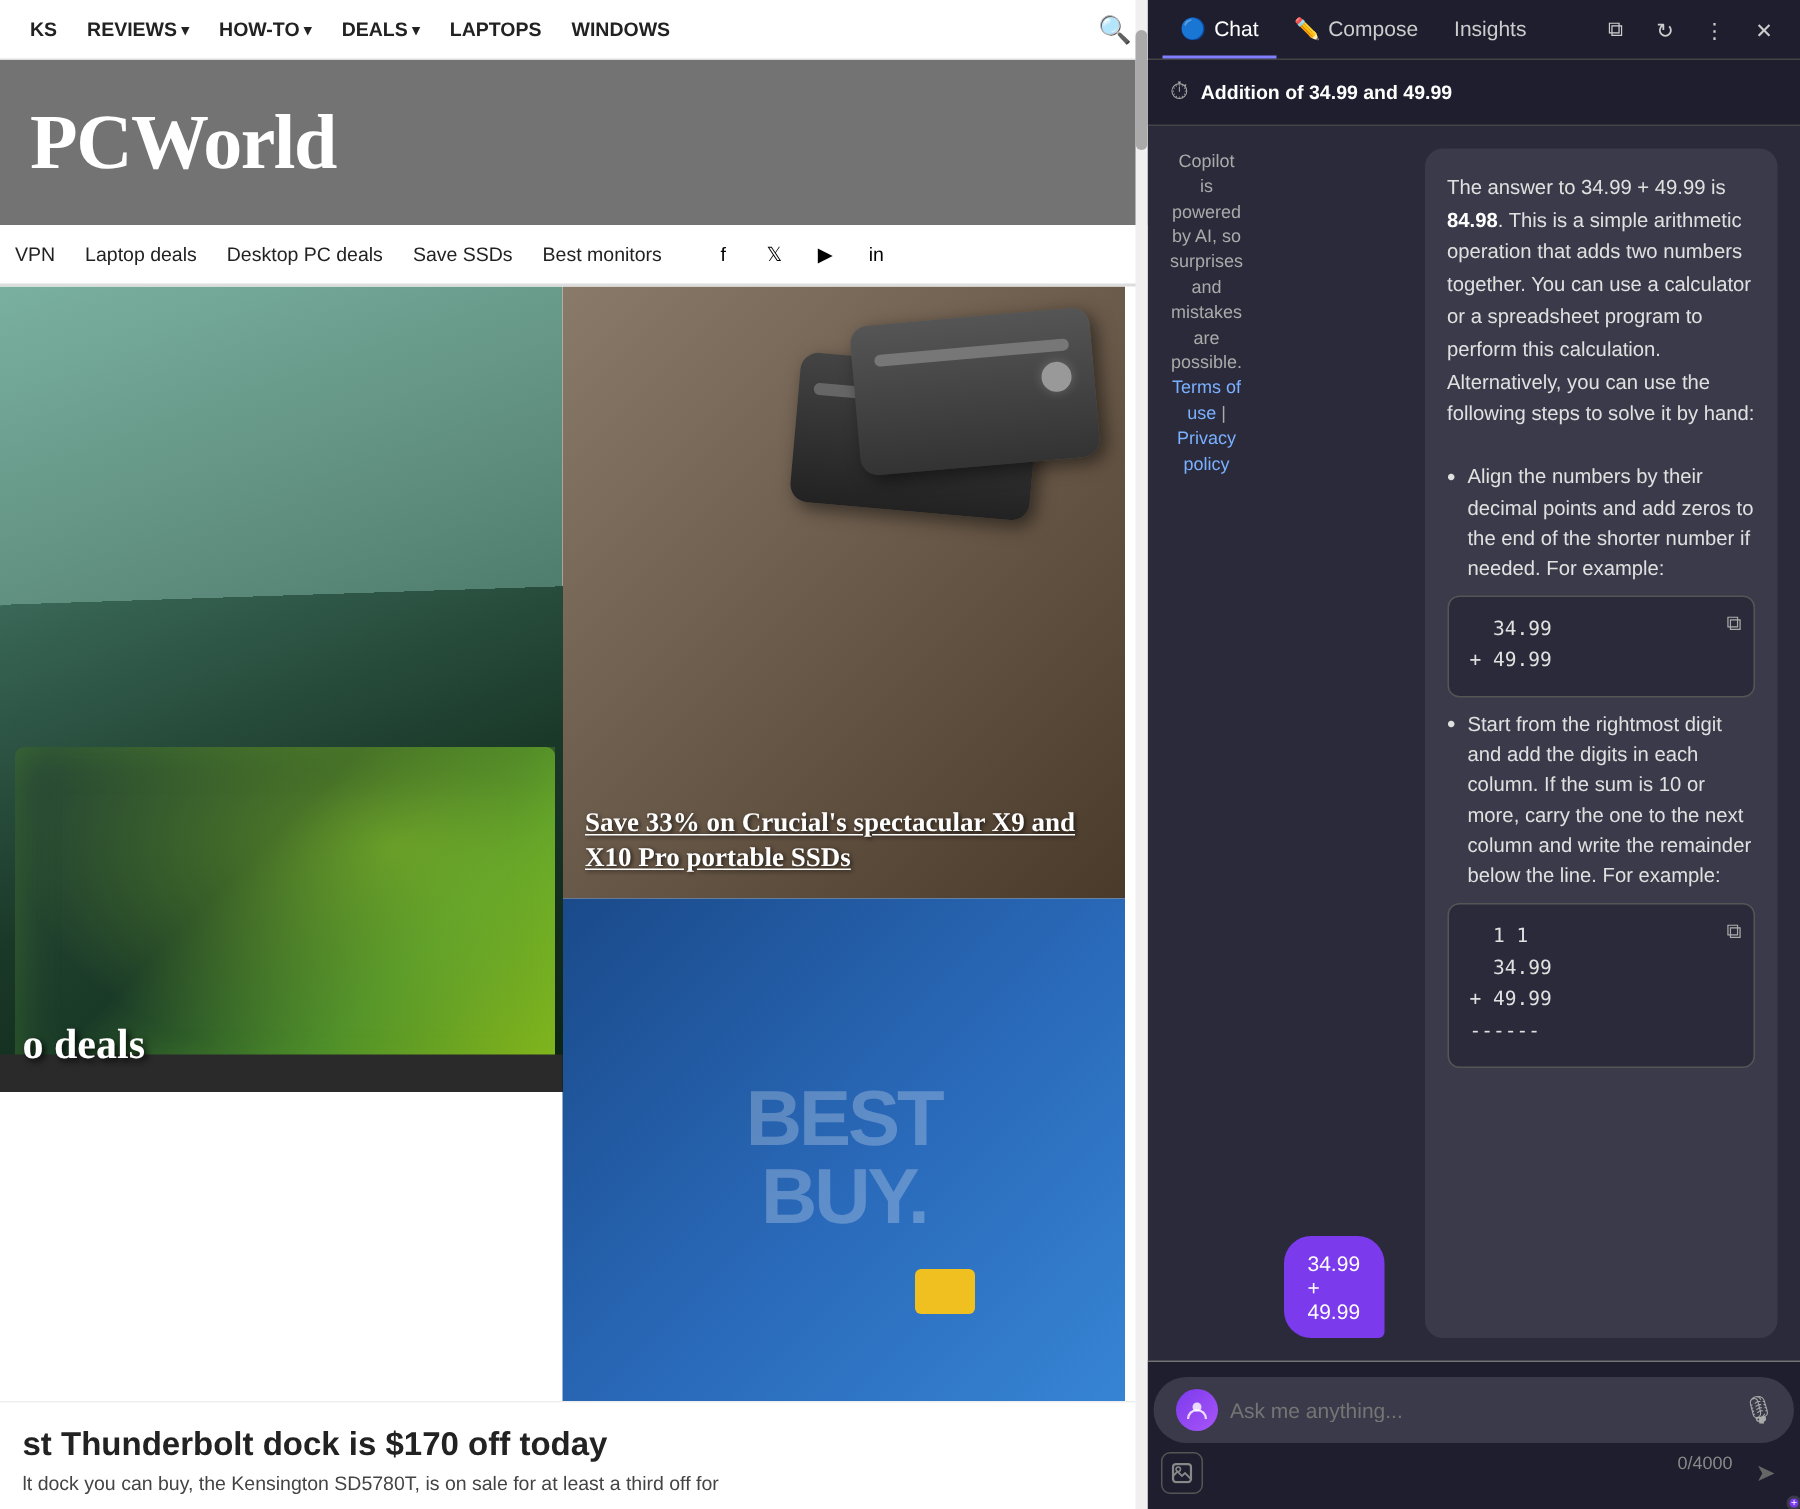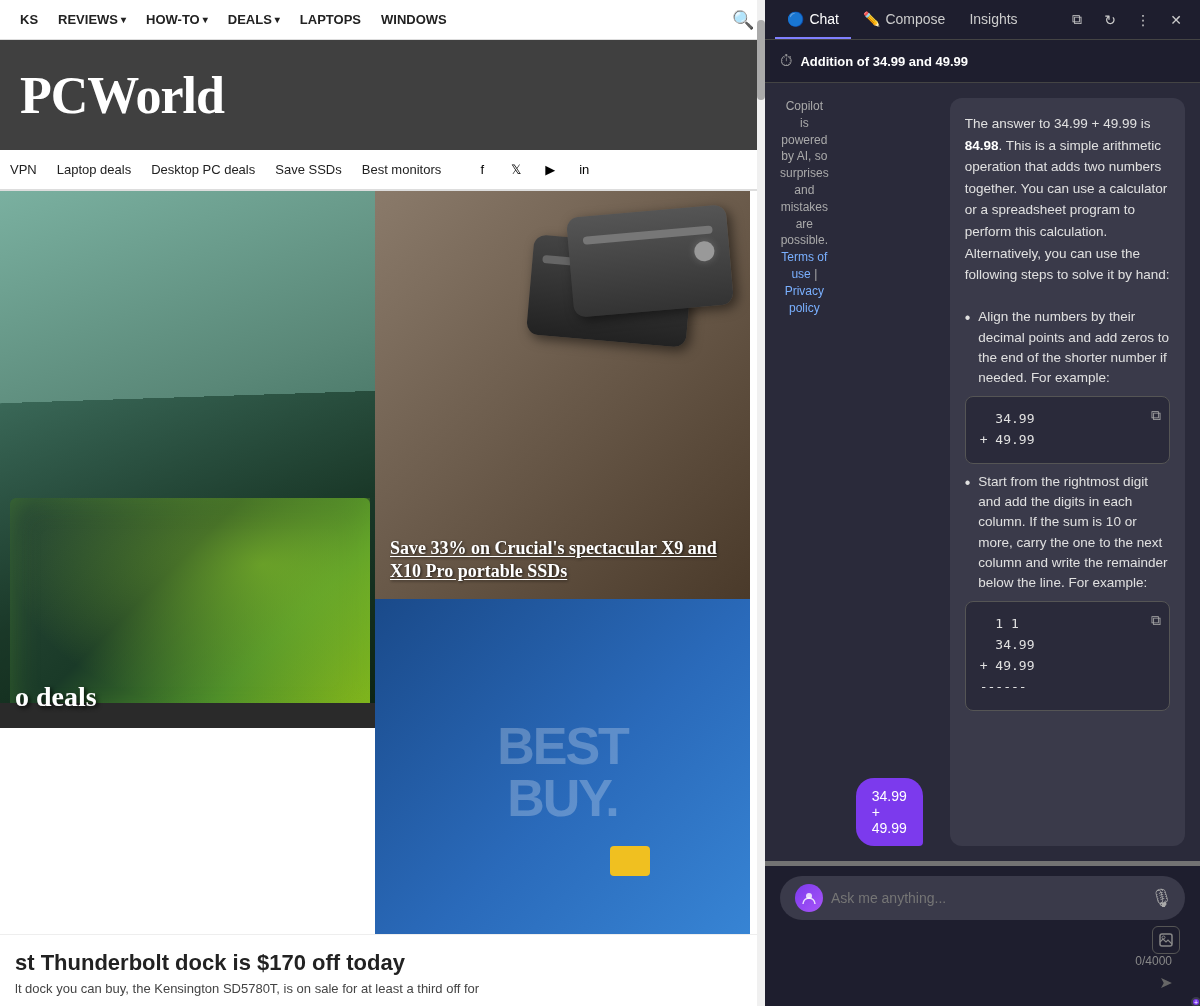--- a/index.html
+++ b/index.html
@@ -59,21 +59,21 @@
       text-transform: uppercase;
     }
     .nav-item .arrow { font-size: 10px; }
     .search-icon-nav {
       margin-left: auto;
       font-size: 18px;
       cursor: pointer;
     }
 
     .pcworld-header {
-      background: #404040;
+      background: #737373;
       padding: 20px 20px;
       height: 110px;
       display: flex;
       align-items: center;
     }
     .pcworld-logo {
       color: #fff;
       font-size: 52px;
       font-weight: 900;
       font-family: Georgia, serif;
@@ -428,22 +428,22 @@
       cursor: pointer;
     }
     .code-block pre {
       white-space: pre;
       line-height: 1.6;
     }
 
     
     .chat-input-area {
       background: #1e1e2e;
-      border-top: 5px solid #737373;
-      padding: 10px 15px 8px;
+      border-top: 1px solid #737373;
+      padding: 10px 4px 8px;
     }
 
     .input-row {
       display: flex;
       align-items: center;
       background: #3a3a4a;
       border-radius: 24px;
       padding: 8px 12px 8px 15px;
       gap: 8px;
     }
@@ -471,24 +471,23 @@
     }
 
     .mic-icon {
       color: #aaa;
       font-size: 18px;
       cursor: pointer;
     }
 
     .input-bottom-row {
       display: flex;
-      align-items: flex-end;
+      align-items: flex-start;
       justify-content: space-between;
       padding: 6px 5px 2px;
-      flex-direction: column;
     }
 
     .input-tool-btn {
       width: 28px;
       height: 28px;
       display: flex;
       align-items: center;
       justify-content: center;
       cursor: pointer;
       color: #888;

